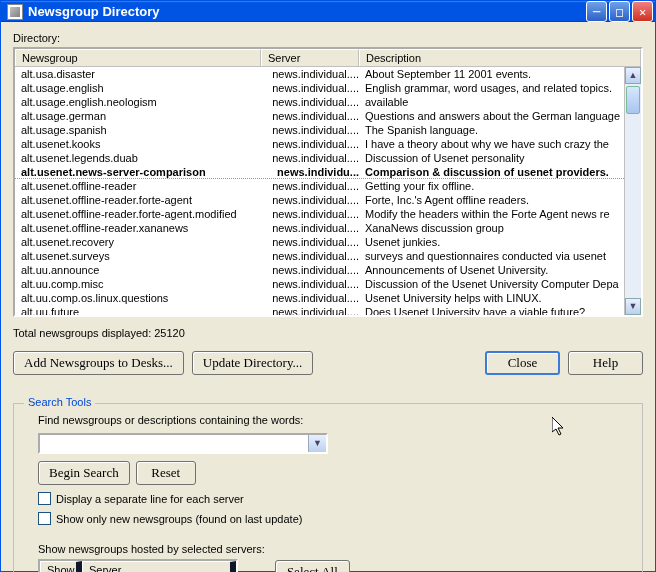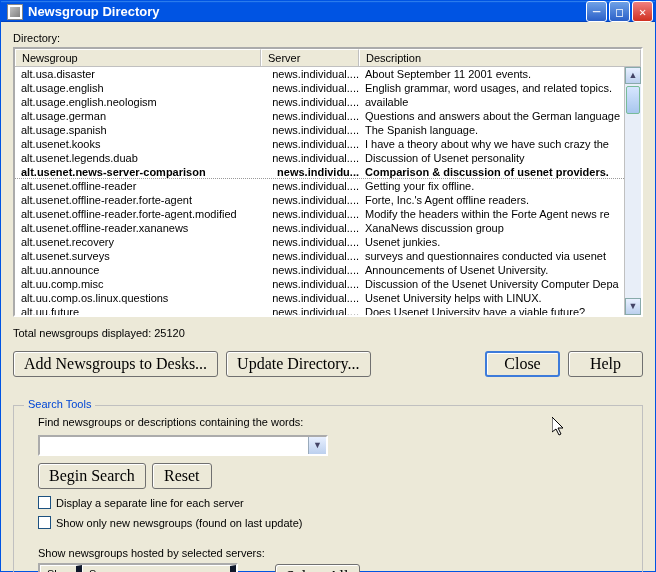--- a/index.html
+++ b/index.html
@@ -29,21 +29,21 @@
 .row .c3 { flex:1; padding-left:6px; overflow:hidden; text-overflow:clip; }
 .row.sel { font-weight:bold; background:rgba(0,100,255,0); }
 .row.dotted { background-image: repeating-linear-gradient(90deg,#999 0 1px,transparent 1px 2px); background-position: 0 100%; background-size: 2px 1px; background-repeat: repeat-x; }
 .vscroll { position:absolute; right:0; top:0; bottom:0; width:17px; background:#f0f0f0; border-left:1px solid #c0c0c0; display:flex; flex-direction:column; }
 .vscroll .arrow { height:17px; background:linear-gradient(to bottom,#e8f0ff,#bcd0ee); border:1px solid #8aa; text-align:center; font-size:9px; line-height:15px; color:#446; }
 .vscroll .track { flex:1; background:#e8eef8; position:relative; }
 .vscroll .thumb { position:absolute; left:1px; right:1px; top:2px; height:28px; background:linear-gradient(to bottom,#d6e6ff,#a8c6ee); border:1px solid #7b9; border-radius:2px; }
 .total { margin:10px 0 12px 0; }
 .btnrow { display:flex; gap:8px; margin-bottom:12px; }
 .btnrow .spacer { flex:1; }
-.btn { background:#ece9d8; border:1px solid #707070; border-radius:3px; padding:3px 10px; min-width:75px; text-align:center; font-family:Tahoma; font-size:16px; cursor:default; box-shadow: inset 1px 1px 0 #fff; }
+.btn { background:#ece9d8; border:1px solid #707070; border-radius:3px; padding:3px 10px; min-width:75px; text-align:center; font-family:Tahoma; font-size:13px; cursor:default; box-shadow: inset 1px 1px 0 #fff; }
 .btn.wide { min-width:140px; }
 .btn.wide2 { min-width:110px; }
 .btn.focus { border:2px solid #3d7bda; padding:2px 9px; }
 .groupbox { border:1px solid #c0c0c0; padding:10px 10px 10px 24px; position:relative; margin-top:16px; }
 .groupbox .legend { position:absolute; top:-8px; left:10px; background:#ece9d8; padding:0 4px; color:#0046d5; }
 .searchrow { display:flex; gap:18px;flex-direction:column; }
 .searchleft { display:flex; flex-direction:column; gap:7px; width:290px; }
 .searchright { display:flex; gap:10px; flex:1; }
 .combo { display:flex; border:2px inset #fff; background:#fff; height:21px; }
 .combo input { border:0; flex:1; font-family:Tahoma; font-size:11px; padding:0 4px; outline:none; }

